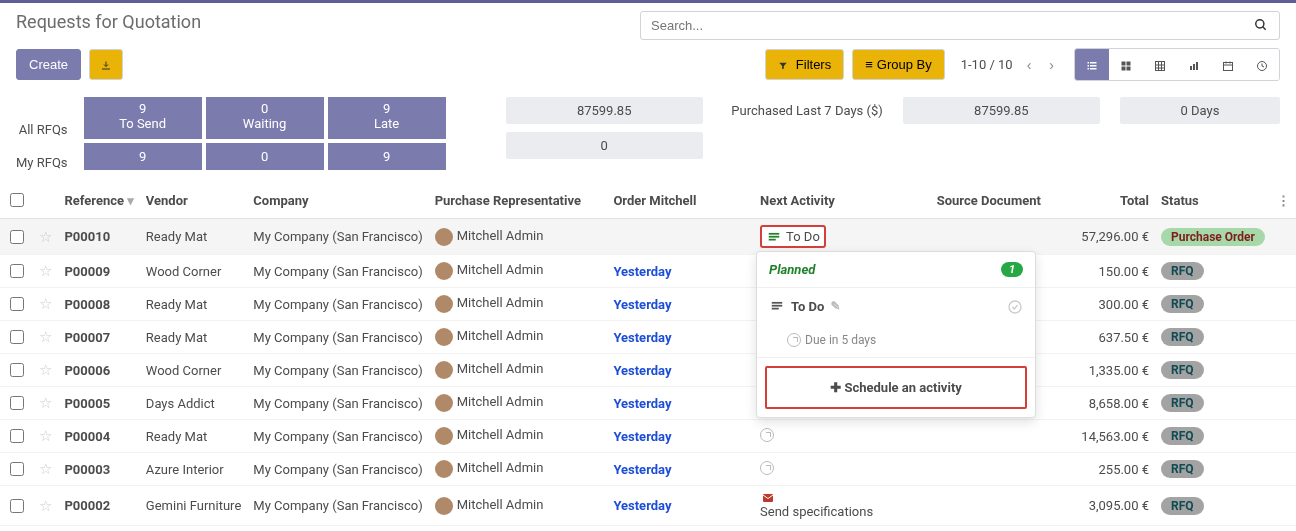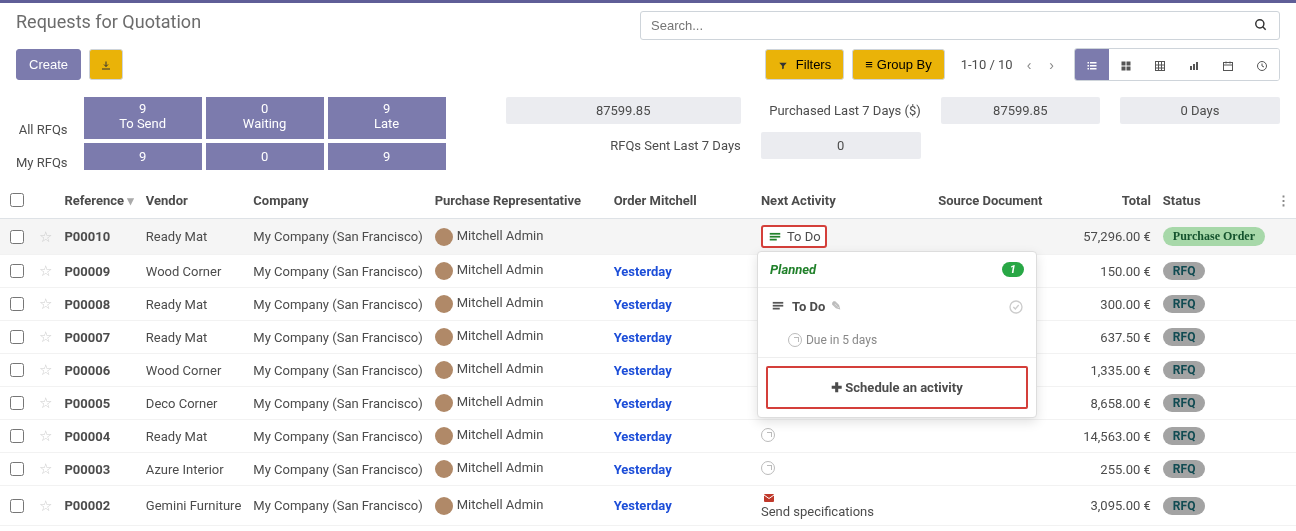--- a/index.html
+++ b/index.html
@@ -47,21 +47,21 @@
   table.main th.right, table.main td.right { text-align:right; }
   table.main td { padding:6px 6px; border-bottom:1px solid #f2f2f2; font-size:13px; vertical-align:middle; white-space:nowrap;}
   table.main tr.highlight td { background:#f5f5f5; }
   .cb { width:28px; text-align:center;}
   .star { color:#ccc; font-size:15px;}
   .ref { font-weight:700; }
   .deadline-red { color:#1d4ed8; font-weight:700; }
   .avatar { width:18px; height:18px; border-radius:50%; background:#b08968; display:inline-block; vertical-align:middle; margin-right:4px;}
   .badge { display:inline-block; padding:2px 10px; border-radius:10px; font-size:12px; font-weight:700;}
   .badge-blue { background:#a3a3a3; color:#114b52; }
-  .badge-green { background:#a7d8a9; color:#14532d;font-family:Liberation Serif, serif; }
+  .badge-green { background:#a7d8a9; color:#7f1d1d; }
   .activity-cell { position:relative; }
   .activity-hl {
     border:2px solid #d43f3a; border-radius:3px; padding:2px 4px; display:inline-flex; align-items:center; gap:4px;
     background:#fff;
   }
   .popover {
     position:absolute; top:26px; left:-4px; width:280px; background:#fff; border:1px solid #ddd; border-radius:4px;
     box-shadow:0 4px 12px rgba(0,0,0,.12); z-index:50;
   }
   .popover .hdr { display:flex; align-items:center; padding:10px 12px; border-bottom:1px solid #eee;font-style:italic;}
@@ -197,21 +197,20 @@
         <div class="dash-cell">0</div>
         <div class="dash-cell">9</div>
       </div>
     </div>
   </div>
   <div class="dash-right">
     <div class="stat-val">87599.85</div>
     <div class="stat-label">Purchased Last 7 Days ($)</div>
     <div class="stat-val">87599.85</div>
     <div class="stat-val">0  Days</div>
-    <div class="stat-label">RFQs Sent Last 7 Days</div>
     <div class="stat-val">0</div>
   </div>
 </div>
 
 <table class="main">
   <thead>
     <tr>
       <th class="cb"><input type="checkbox" style=""></th>
       <th style="width:22px;"></th>
       <th><span>Reference</span> <span style="color:#aaa;">▾</span></th>
@@ -329,21 +328,21 @@
         <td><span class="clock-ico"></span></td>
         <td></td>
         <td class="right">1,335.00 €</td>
         <td><span class="badge badge-blue">RFQ</span></td>
         <td></td>
       </tr>
       <tr>
         <td class="cb"><input type="checkbox" style=""></td>
         <td><span class="star">☆</span></td>
         <td class="ref">P00005</td>
-        <td>Deco Corner</td>
+        <td>Days Addict</td>
         <td>My Company (San Francisco)</td>
         <td><span class="avatar"></span>Mitchell Admin</td>
         <td class="deadline-red">Yesterday</td>
         <td><span class="clock-ico"></span></td>
         <td></td>
         <td class="right">8,658.00 €</td>
         <td><span class="badge badge-blue">RFQ</span></td>
         <td></td>
       </tr>
       <tr>

